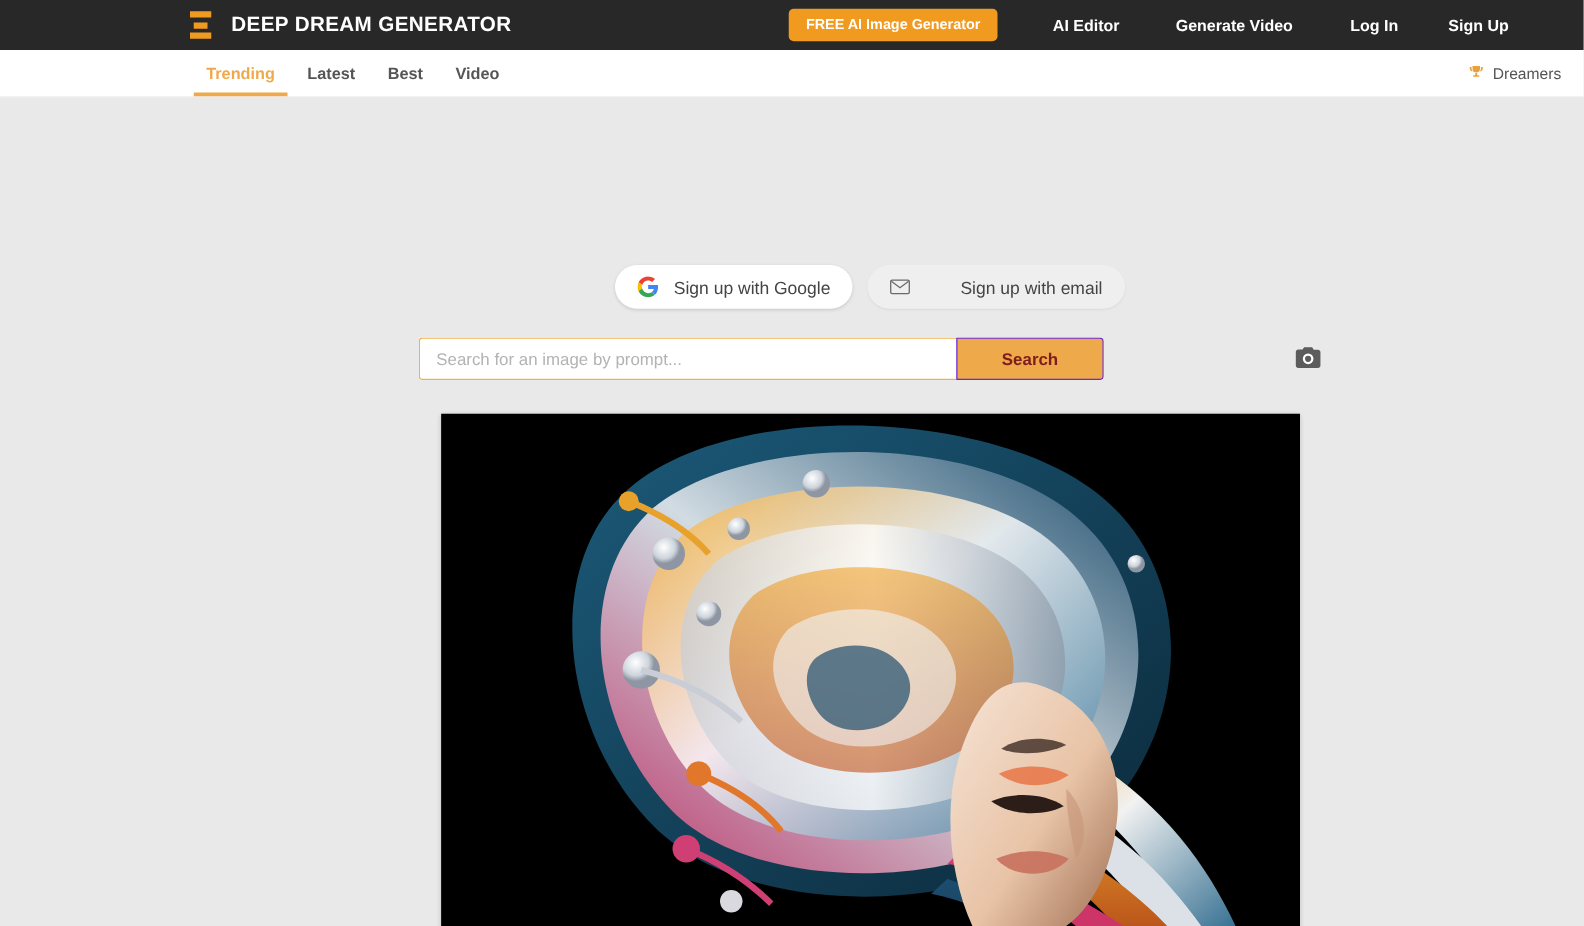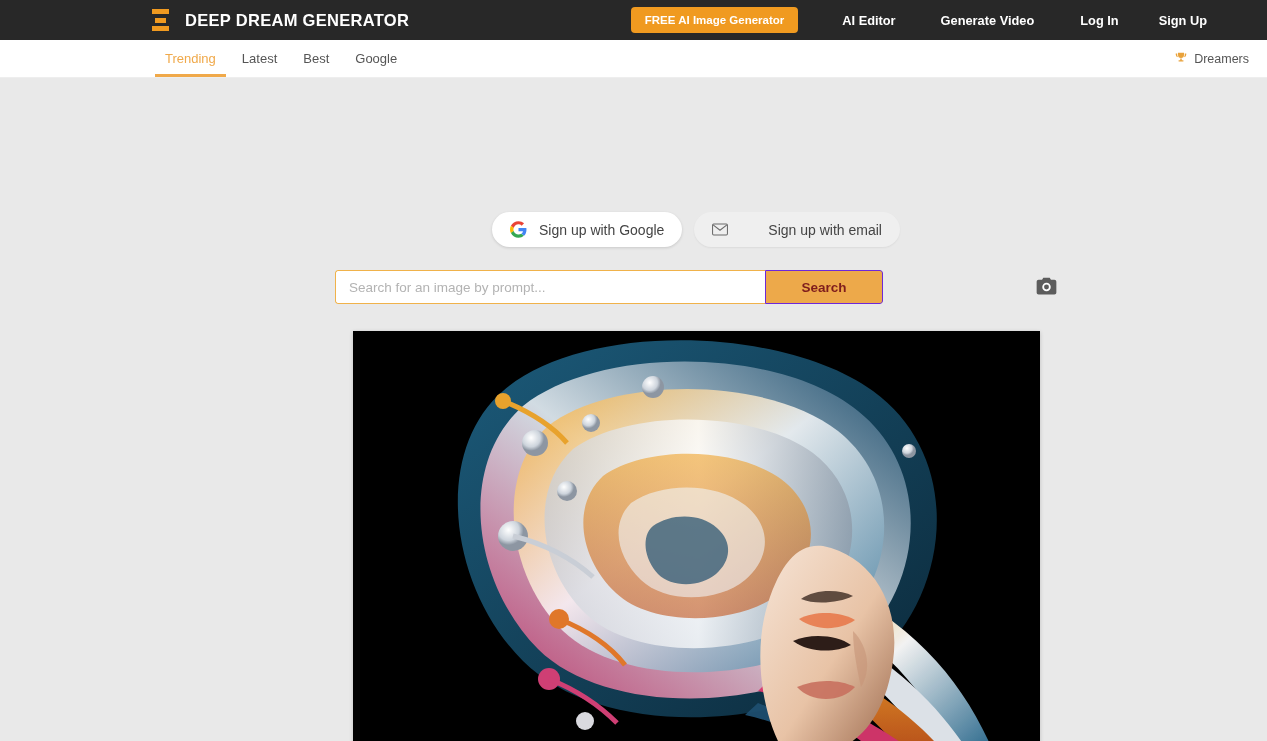--- a/index.html
+++ b/index.html
@@ -94,20 +94,21 @@
     display: flex;
     align-items: stretch;
     position: relative;
     border-bottom: 1px solid #eeeeee;
   }
   .subnav-left {
     margin-left: 152px;
     display: flex;
     align-items: stretch;
     gap: 0;
+    font-weight: bold;
   }
   .subnav-item {
     display: flex;
     align-items: center;
     padding: 0 13px;
     font-size: 13px;
     color: #555555;
     cursor: pointer;
     position: relative;
     white-space: nowrap;
@@ -311,21 +312,21 @@
     <div class="subnav-item active">
       <span>Trending</span>
     </div>
     <div class="subnav-item">
       <span>Latest</span>
     </div>
     <div class="subnav-item">
       <span>Best</span>
     </div>
     <div class="subnav-item">
-      <span>Google</span>
+      <span>Video</span>
     </div>
   </div>
   <div class="subnav-right">
     <span class="trophy-icon">
       <svg width="12" height="12" viewBox="0 0 16 16" aria-hidden="true">
         <path fill="#e9a23b" d="M4 1h8v3a4 4 0 0 1-8 0V1zM3 2H1v1.5A3.5 3.5 0 0 0 4.2 7 5 5 0 0 1 3 4V2zm10 0h2v1.5A3.5 3.5 0 0 1 11.8 7 5 5 0 0 0 13 4V2zM7 8.6h2V11h2.2v1.6H4.8V11H7V8.6z"></path>
       </svg>
     </span>
     <span>Dreamers</span>
   </div>

